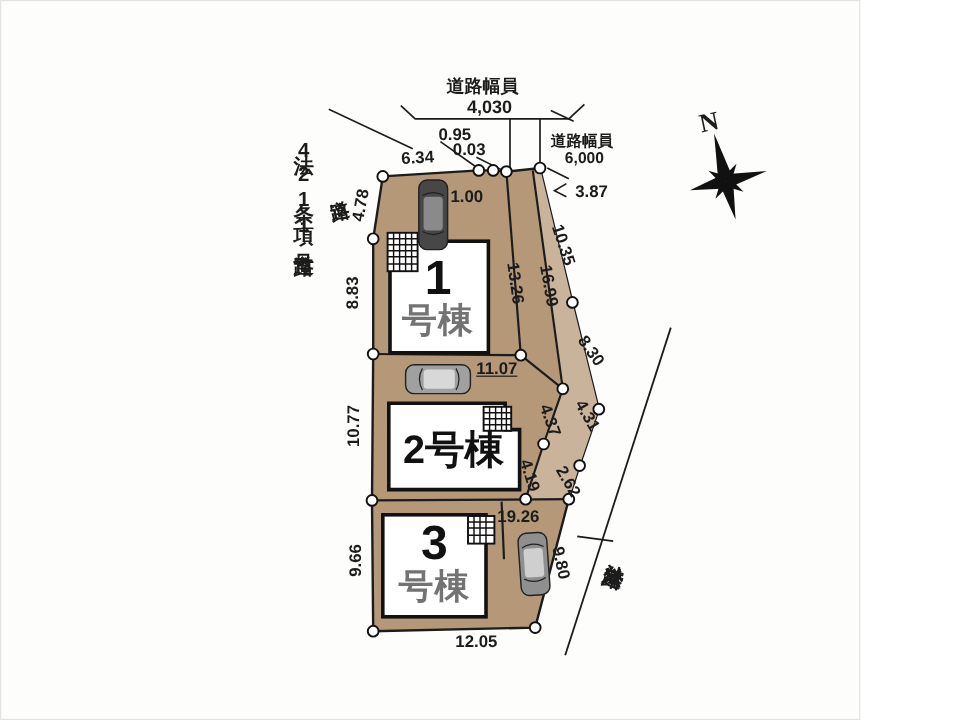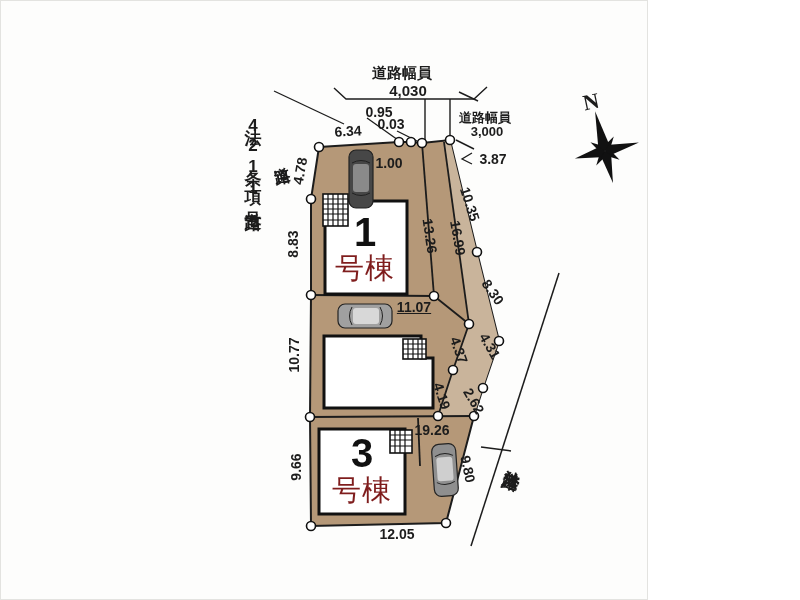--- a/index.html
+++ b/index.html
@@ -1,17 +1,17 @@
 <!DOCTYPE html>
 <html><head>
 <meta charset="utf-8">
 <style>
   html,body{margin:0;padding:0;background:#ffffff;}
   #stage{
-    position:relative;width:648px;height:600px;overflow:hidden;
+    position:relative;width:717px;height:600px;overflow:hidden;
     background:#fdfdfc;border:1px solid #e3e3e0;box-sizing:border-box;
     font-family:"Liberation Sans", sans-serif;
   }
   #plan-svg{position:absolute;left:0;top:0;}
   .lbl{
     position:absolute;white-space:nowrap;color:#1c1c1c;
     transform:translate(-50%,-50%) rotate(var(--r,0deg));
     transform-origin:center center;line-height:1;
   }
   .dim{font-size:14px;font-weight:700;letter-spacing:0px;}
@@ -20,21 +20,21 @@
   .road-t.small{font-size:13px;}
   .road-v.small{font-size:13px;}
   .vtext{
     writing-mode:vertical-rl;text-orientation:upright;
     font-weight:700;letter-spacing:1px;
   }
   .law-road{font-size:17px;}
   .road-word{font-size:16px;}
   .gai-road{font-size:17px;}
   .bldg-num{font-size:40px;font-weight:700;color:#111;}
-  .bldg-suffix{font-size:29px;font-weight:400;color:#7f1d1d;letter-spacing:1px;}
+  .bldg-suffix{font-size:29px;font-weight:700;color:#737373;letter-spacing:1px;}
   .bldg-one-line{font-size:33px;font-weight:700;color:#111;}
   .north-n{font-family:"Liberation Serif", serif;font-size:22px;font-weight:700;}
 </style>
 </head>
 <body>
 
 <div id="stage">
 
   <svg id="plan-svg" width="800" height="600" viewBox="0 0 800 600">
 
@@ -142,30 +142,31 @@
       <polygon points="0,-41 5.5,-6 0,0 -5.5,-6"></polygon>
       <polygon points="0,33 5,5.5 0,0 -5,5.5"></polygon>
       <polygon points="35,0 6,-5 0,0 6,5"></polygon>
       <polygon points="-31,0 -6,-5 0,0 -6,5"></polygon>
     </g>
   </svg>
 
   <div class="lbl road-t" style="left:401px;top:71px;">道路幅員</div>
   <div class="lbl road-v" style="left:407px;top:89px;text-align:center;">4,030</div>
   <div class="lbl road-t small" style="left:484px;top:116px;">道路幅員</div>
-  <div class="lbl road-v small" style="left:486px;top:130px;">3,000</div>
+  <div class="lbl road-v small" style="left:486px;top:130px;">6,000</div>
 
   <div class="lbl vtext law-road" style="left:252px;top:157px;">法42条1項1号道路</div>
   <div class="lbl vtext road-word" style="left:277px;top:155px;--r:-12deg;">道路</div>
   <div class="lbl vtext gai-road" style="left:517px;top:459px;--r:18deg;">法外道路</div>
 
   <div class="lbl north-n" style="left:590px;top:101px;--r:-12deg;">N</div>
 
   <div class="lbl bldg-num" style="left:364px;top:231px;">1</div>
   <div class="lbl bldg-suffix" style="left:364px;top:267px;">号棟</div>
+  <div class="lbl bldg-one-line" style="left:377px;top:373px;">2号棟</div>
   <div class="lbl bldg-num" style="left:361px;top:452px;">3</div>
   <div class="lbl bldg-suffix" style="left:361px;top:489px;">号棟</div>
 
   <div class="lbl dim" style="left:299px;top:170px;--r:-80deg;">4.78</div>
   <div class="lbl dim" style="left:347px;top:130px;--r:-3deg;">6.34</div>
   <div class="lbl dim" style="left:354px;top:111px;margin-left:24px;">0.95</div>
   <div class="lbl dim" style="left:390px;top:123px;">0.03</div>
   <div class="lbl dim" style="left:388px;top:162px;text-align:right;">1.00</div>
   <div class="lbl dim" style="left:292px;top:243px;--r:-90deg;">8.83</div>
   <div class="lbl dim" style="left:293px;top:354px;--r:-90deg;">10.77</div>

